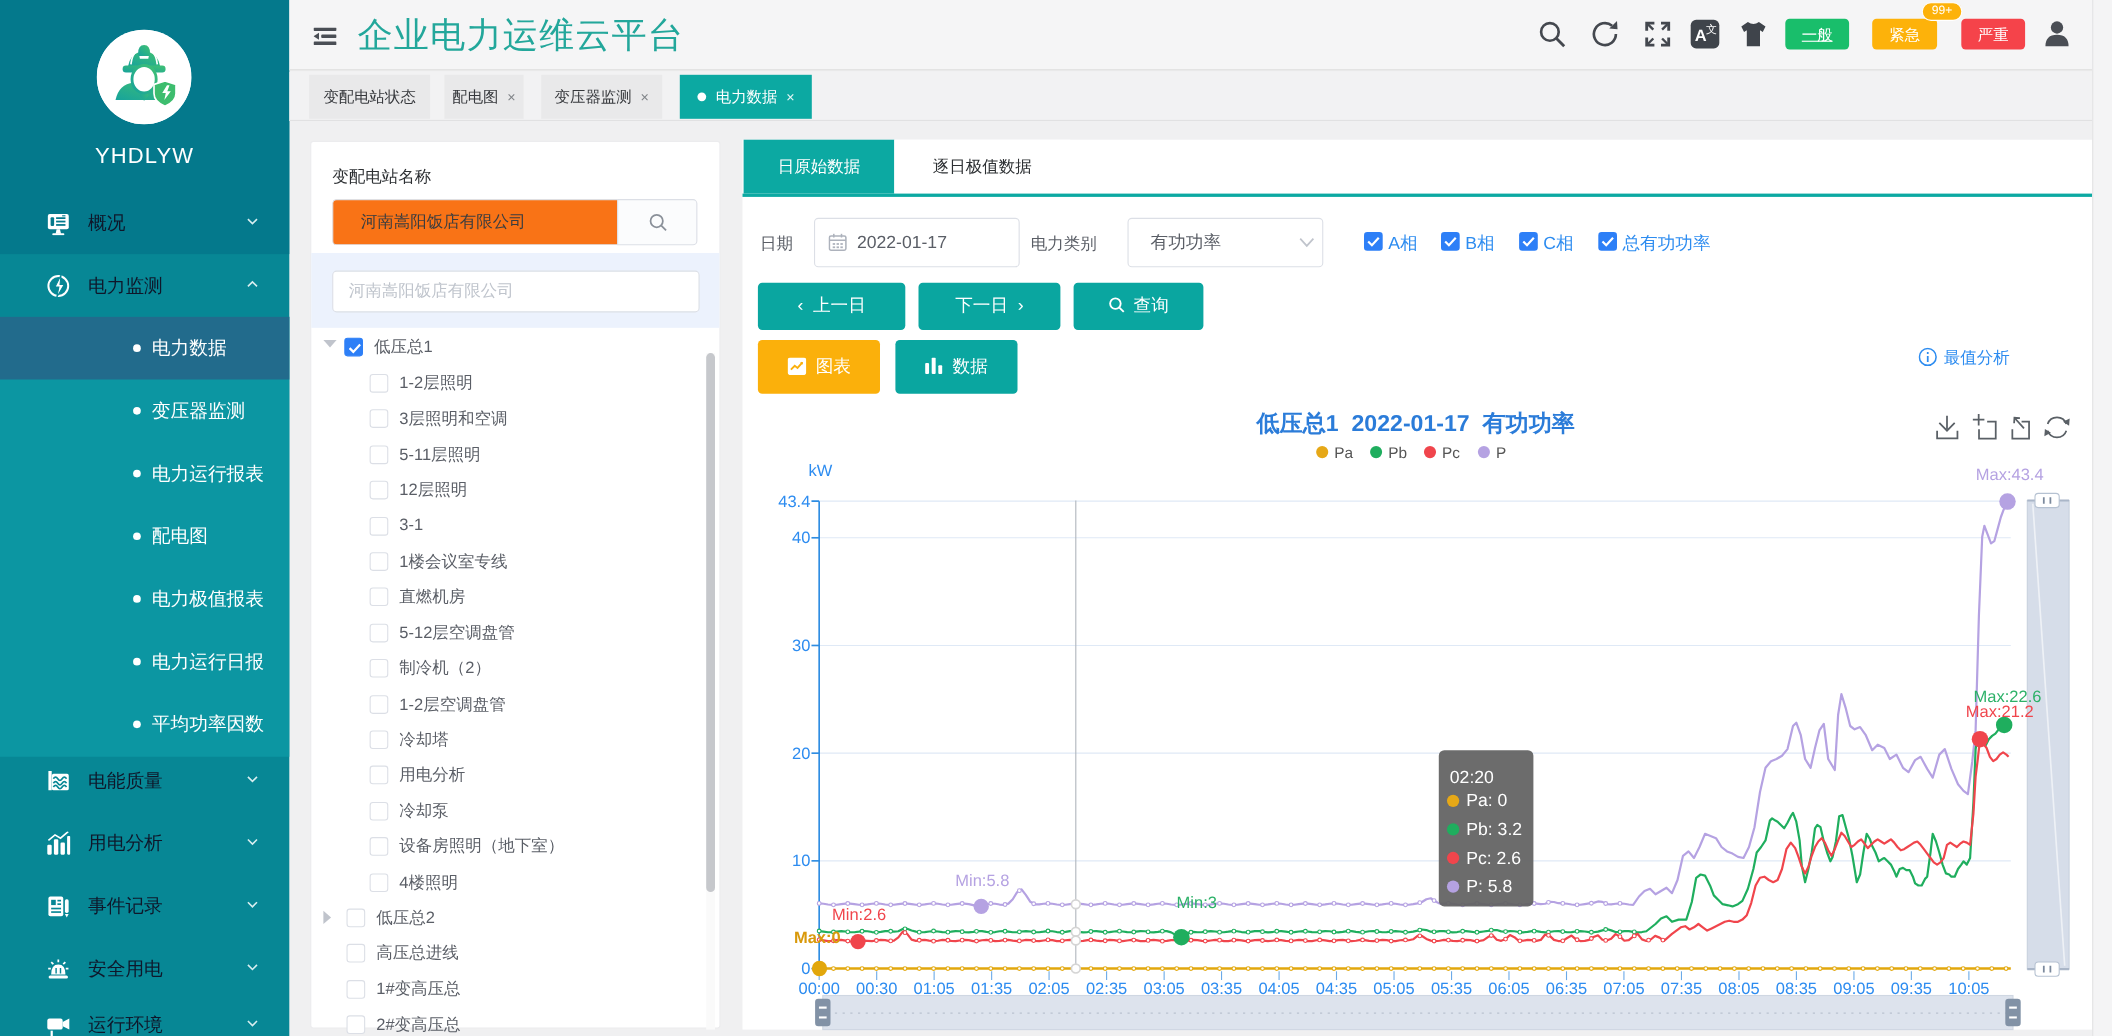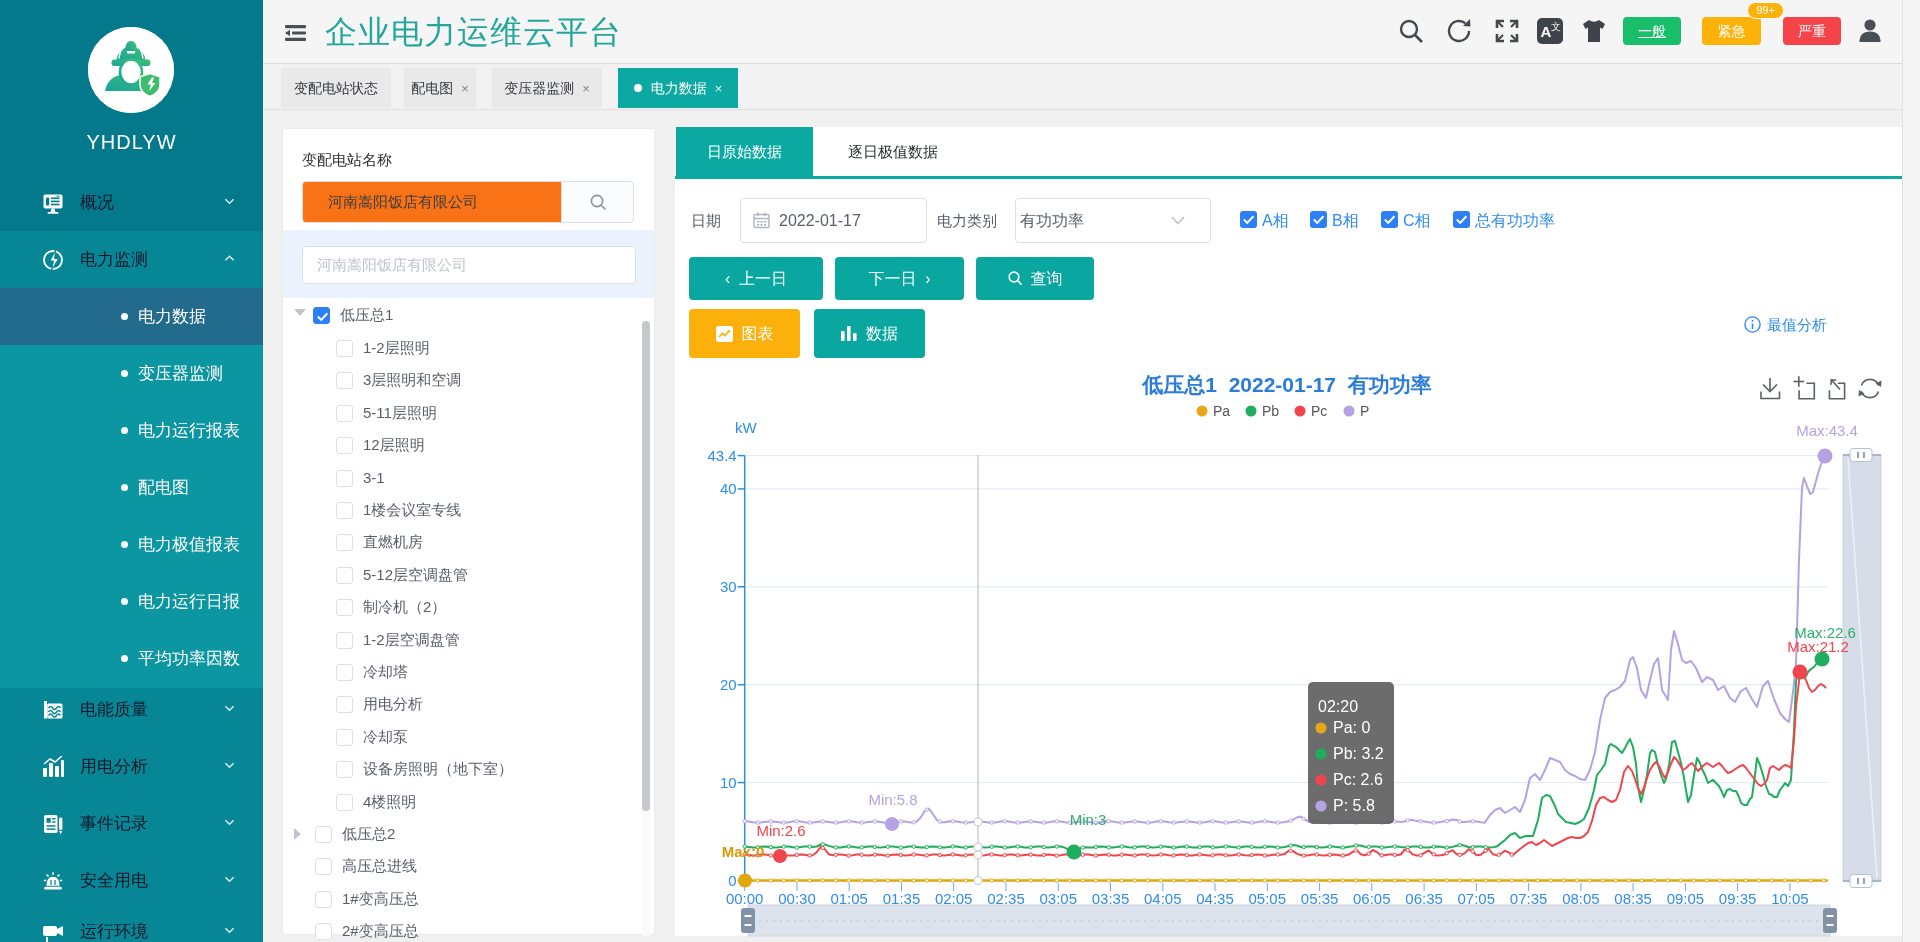--- a/index.html
+++ b/index.html
@@ -394,21 +394,21 @@
           <rect x="4" y="9" width="2.2" height="1.6"></rect>
           <rect x="7.5" y="9" width="2.2" height="1.6"></rect>
           <rect x="11" y="9" width="2.2" height="1.6"></rect>
           <rect x="4" y="12" width="2.2" height="1.6"></rect>
           <rect x="7.5" y="12" width="2.2" height="1.6"></rect>
           <rect x="11" y="12" width="2.2" height="1.6"></rect>
         </g>
       </svg>
  </div>
  <div class="flabel" style="left:262px;top:85px;">电力类别</div>
- <div class="finp" style="left:340px;width:196px;padding-left:4px;">有功功率
+ <div class="finp" style="left:350px;width:178px;padding-left:20px;">有功功率
    <svg class="abs" style="left:155px;top:17px;" width="14" height="9" viewBox="0 0 14 9">
         <path d="M1 1 L7 7.5 L13 1" fill="none" stroke="#c0c4cc" stroke-width="1.6"></path>
       </svg>
  </div>
  <span class="ck" style="left:565px;">
       <svg width="17" height="17" viewBox="0 0 17 17">
         <path d="M3.8 8.5 L7.2 11.9 L13.4 5.2" fill="none" stroke="#fff" stroke-width="2"></path>
       </svg>
     </span>
     <span class="cklab" style="left:587px;">A相</span>

